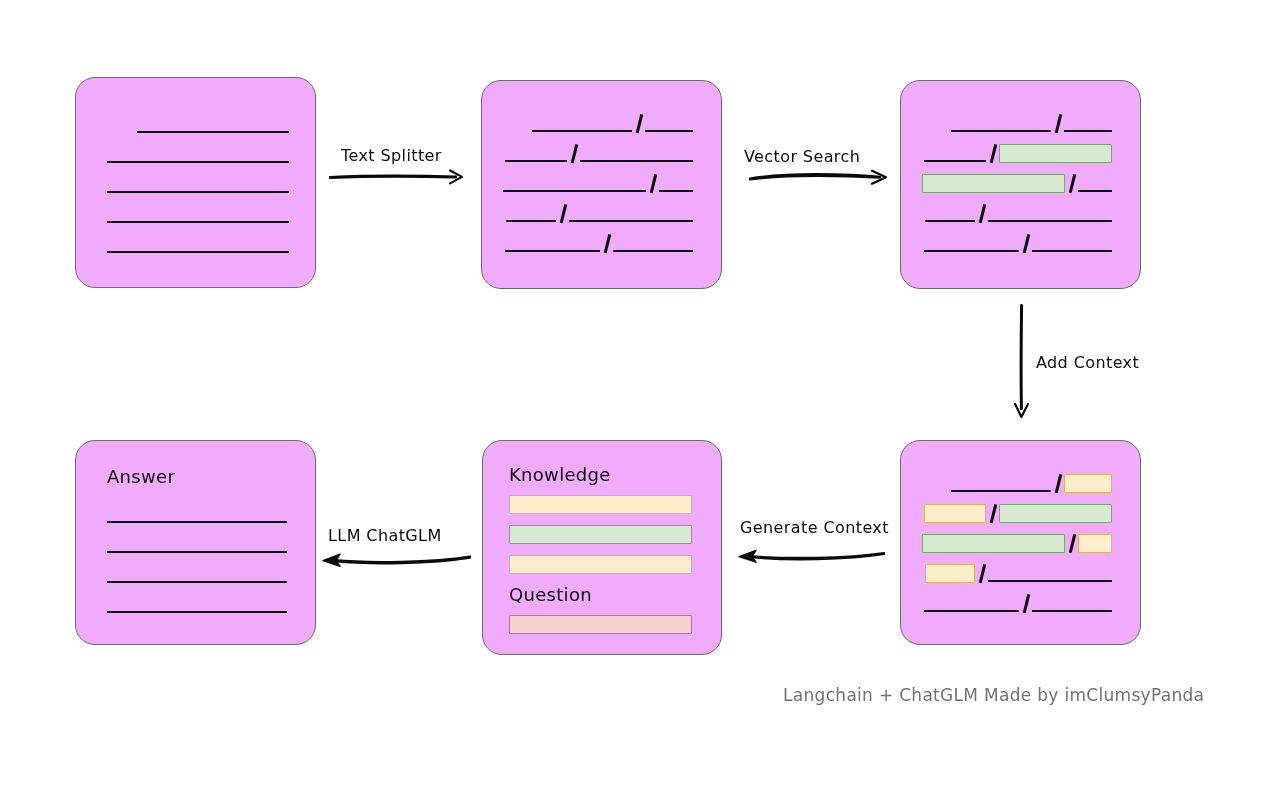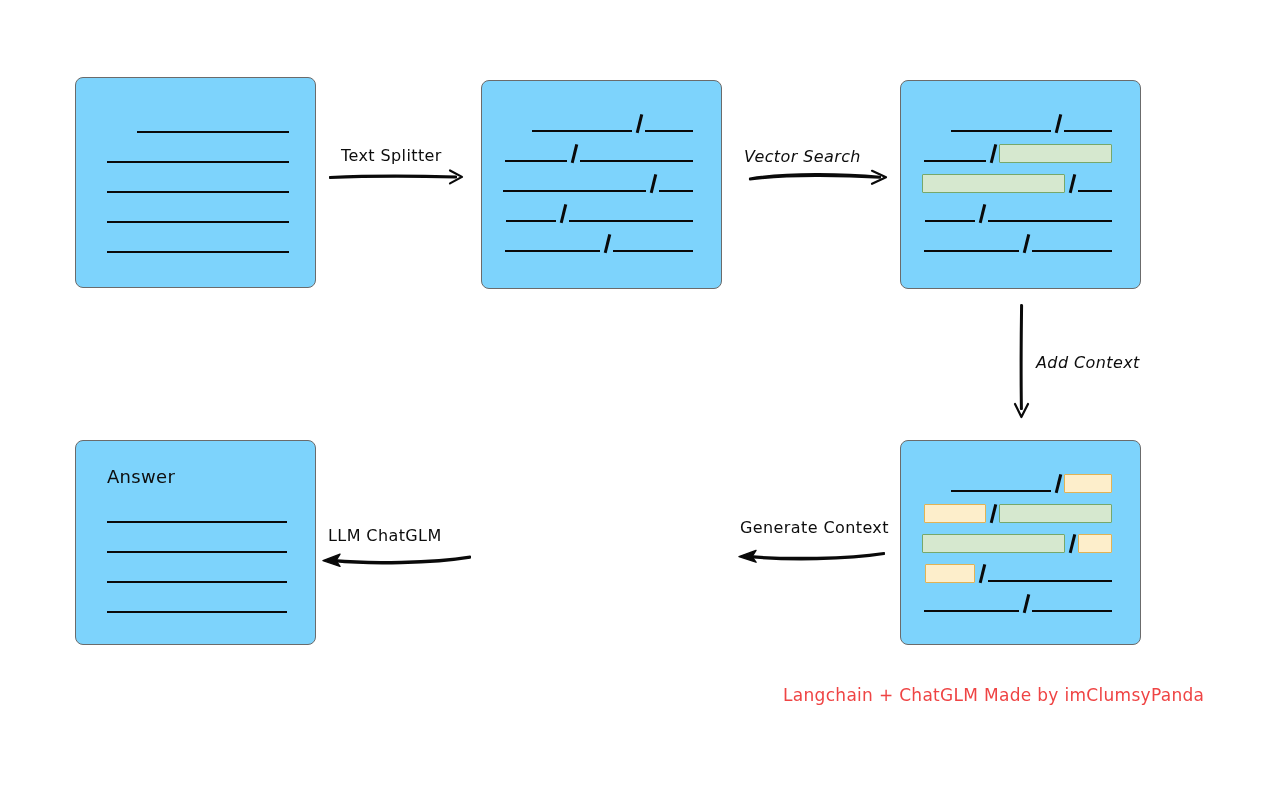--- a/index.html
+++ b/index.html
@@ -20,23 +20,23 @@
     position: absolute;
     left: 0; top: 0;
     width: 1262px;
     height: 792px;
   }
 
   
   .card {
     position: absolute;
     box-sizing: border-box;
-    background: #7dd3fc;
+    background: #f0abfc;
     border: 1.4px solid #6b6b6b;
-    border-radius: 8px;
+    border-radius: 20px;
     text-align: center;
   }
 
   
   .rows {
     position: absolute;
     left: 0; right: 0; top: 0; bottom: 0;
   }
   .row {
     position: absolute;
@@ -107,21 +107,21 @@
     font-size: 16px;
     letter-spacing: 0.4px;
     color: #0d0d0d;
     white-space: nowrap;
   }
   .footer-note {
     position: absolute;
     font-family: "DejaVu Sans", sans-serif;
     font-size: 17px;
     letter-spacing: 0.3px;
-    color: #ef4444;
+    color: #737373;
     white-space: nowrap;
   }
 
   
   .arrow-svg {
     position: absolute;
     overflow: visible;
   }
   .arrow-stroke {
     fill: none;
@@ -251,20 +251,40 @@
           <span class="seg" style="width: 124px; border-bottom-color: rgb(10, 10, 10);"></span>
         </div>
         <div class="row" style="top: 151px; left: 23px;">
           <span class="seg" style="width: 95px; border-bottom-color: rgb(10, 10, 10);"></span>
           <span class="slash"></span>
           <span class="seg" style="width: 80px; border-bottom-color: rgb(10, 10, 10);"></span>
         </div>
       </div>
   </div>
 
+  <div class="card" id="card-prompt" style="left:482px; top:440px; width:240px; height:215px;">
+    <div class="card-title" style="left:26px; top:23px;">Knowledge</div>
+    <div class="rows" id="rows-knowledge">
+        <div class="row" style="left: 26px; top: 52px;">
+          <span class="chip yellow" style="width: 183px; background: rgb(253, 238, 203); border-color: rgb(225, 179, 85);"></span>
+        </div>
+        <div class="row" style="left: 26px; top: 82px;">
+          <span class="chip green" style="width: 183px; background: rgb(214, 232, 207); border-color: rgb(118, 168, 107);"></span>
+        </div>
+        <div class="row" style="left: 26px; top: 112px;">
+          <span class="chip yellow" style="width: 183px; background: rgb(253, 238, 203); border-color: rgb(225, 179, 85);"></span>
+        </div>
+      </div>
+    <div class="card-title" style="left:26px; top:143px;">Question</div>
+    <div class="rows" id="rows-question">
+        <div class="row" style="left: 26px; top: 172px;">
+          <span class="chip red" style="width: 183px; background: rgb(246, 210, 207); border-color: rgb(201, 113, 106);"></span>
+        </div>
+      </div>
+  </div>
 
   <div class="card" id="card-answer" style="left:75px; top:440px; width:241px; height:205px;">
     <div class="card-title" style="left:31px; top:25px;">Answer</div>
     <div class="rows" id="rows-answer">
         <div class="row" style="left: 31px; top: 62px;">
           <span class="seg" style="width: 180px; border-bottom-color: rgb(10, 10, 10);"></span>
         </div>
         <div class="row" style="left: 31px; top: 92px;">
           <span class="seg" style="width: 180px; border-bottom-color: rgb(10, 10, 10);"></span>
         </div>
@@ -277,28 +297,28 @@
       </div>
   </div>
 
   <div class="edge-label" style="left:341px; top:146px;">Text Splitter</div>
   <svg class="arrow-svg" style="left:328px; top:164px;" width="140" height="22" viewBox="0 0 140 22">
     <path class="arrow-stroke" d="M2,13 C40,11.2 92,11.4 128,12.6"></path>
     <path class="arrow-stroke" d="M2,13.9 C40,12.4 92,12.6 128,13.4"></path>
     <path class="arrow-head" d="M122,6.5 L134,12.9 L122,19.4"></path>
   </svg>
 
-  <div class="edge-label" style="left:744px; top:147px;font-style:italic;">Vector Search</div>
+  <div class="edge-label" style="left:744px; top:147px;">Vector Search</div>
   <svg class="arrow-svg" style="left:748px; top:164px;" width="144" height="22" viewBox="0 0 144 22">
     <path class="arrow-stroke" d="M2,14.5 C40,8.5 96,9.6 132,12.8"></path>
     <path class="arrow-stroke" d="M2,15.3 C40,10.6 96,11.6 132,13.7"></path>
     <path class="arrow-head" d="M124,6.8 L138,13.2 L124,19.8"></path>
   </svg>
 
-  <div class="edge-label" style="left:1036px; top:353px;font-style:italic;">Add Context</div>
+  <div class="edge-label" style="left:1036px; top:353px;">Add Context</div>
   <svg class="arrow-svg" style="left:1008px; top:303px;" width="28" height="118" viewBox="0 0 28 118">
     <path class="arrow-stroke" d="M13.2,2 C12.6,40 12.6,78 13,106"></path>
     <path class="arrow-stroke" d="M14,2.4 C13.5,40 13.4,78 13.8,106"></path>
     <path class="arrow-head" d="M7,101 L13.4,114 L20,101"></path>
   </svg>
 
   <div class="edge-label" style="left:740px; top:518px;">Generate Context</div>
   <svg class="arrow-svg" style="left:736px; top:544px;" width="152" height="24" viewBox="0 0 152 24">
     <path class="arrow-stroke" d="M148,9 C110,14.5 52,15.2 14,12.2"></path>
     <path class="arrow-stroke" d="M148,10 C110,16 52,16.6 14,13.2"></path>

